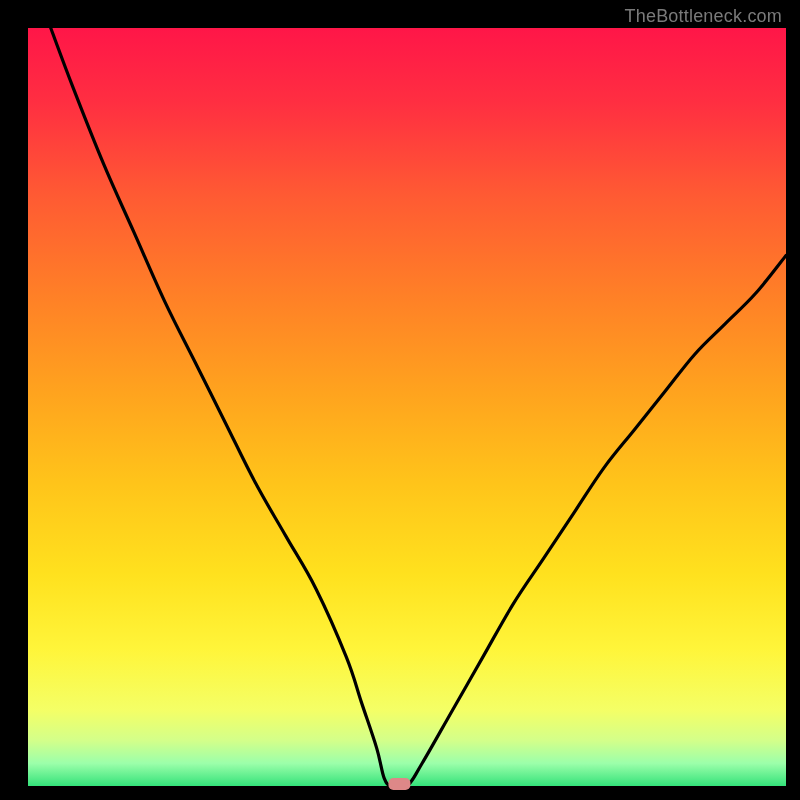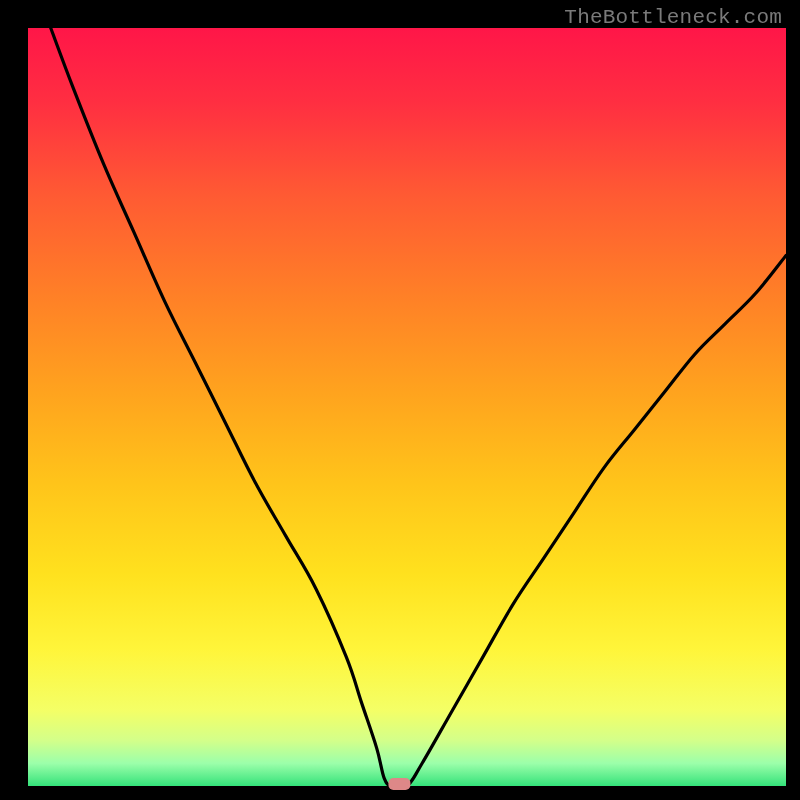--- a/index.html
+++ b/index.html
@@ -16,25 +16,24 @@
     top: 0;
     left: 0;
     width: 800px;
     height: 800px;
   }
   .watermark {
     position: absolute;
     top: 6px;
     right: 18px;
     color: #7a7a7a;
-    font-size: 21px;
+    font-size: 18px;
     font-weight: 400;
     letter-spacing: 0.2px;
     user-select: none;
-    font-family: Liberation Mono, monospace;
   }
 </style>
 </head>
 <body>
 
 <svg class="frame" width="800" height="800" viewBox="0 0 800 800">
   <defs>
     <linearGradient id="bg" x1="0" y1="0" x2="0" y2="1">
       <stop offset="0%" stop-color="#ff1648"></stop>
       <stop offset="10%" stop-color="#ff2f41"></stop>

